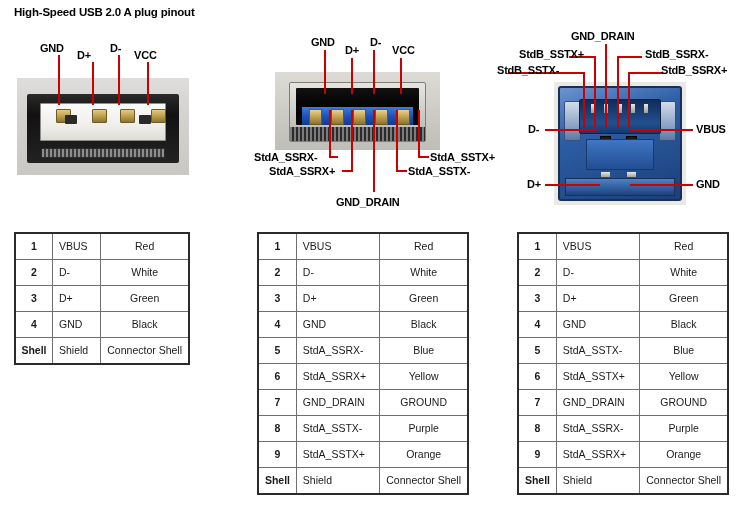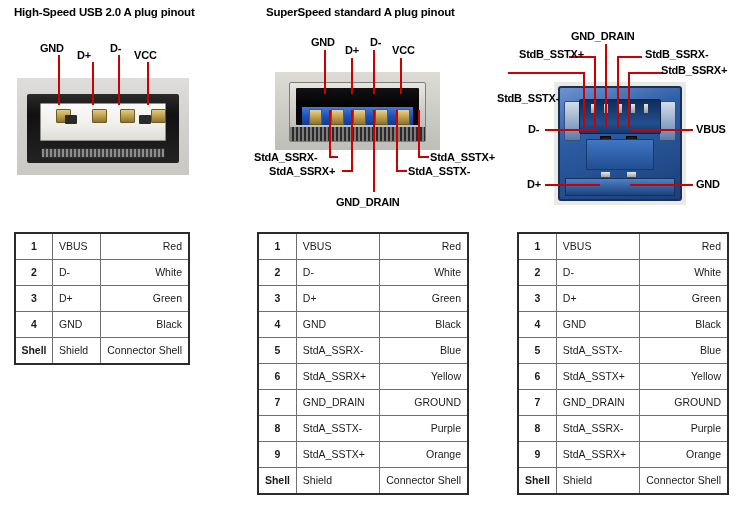--- a/index.html
+++ b/index.html
@@ -236,21 +236,21 @@
     height: 25px;
     line-height: 25px;
     white-space: nowrap;
   }
   .pin-table td.c-num {
     text-align: center;
     font-weight: bold;
     padding: 0 4px;
   }
   .pin-table td.c-sig { text-align: left; }
-  .pin-table td.c-col { text-align: right; }
+  .pin-table td.c-col { text-align: center; }
 
   
   #table-usb2 { left: 14px; top: 232px; width: 176px; }
   #table-usb2 td.c-num { width: 34px; }
   #table-usb2 td.c-sig { width: 48px; }
 
   #table-ssa { left: 257px; top: 232px; width: 212px; }
   #table-ssa td.c-num { width: 36px; }
   #table-ssa td.c-sig { width: 84px; }
 
@@ -312,21 +312,20 @@
         <td class="c-col">Black</td>
       </tr>
       <tr>
         <td class="c-num">Shell</td>
         <td class="c-sig">Shield</td>
         <td class="c-col">Connector Shell</td>
       </tr>
     </tbody>
   </table>
 
-  <div class="section-title" style="left:266px; top:6px;">SuperSpeed standard A plug pinout</div>
 
   <div class="photo ss-a-photo" style="left:275px; top:72px; width:165px; height:78px;">
     <div class="ssa-shell">
       <div class="ssa-cavity">
         <div class="ssa-bluebar"></div>
         <div class="ssa-pin" style="left:13px;"></div>
         <div class="ssa-pin" style="left:35px;"></div>
         <div class="ssa-pin" style="left:57px;"></div>
         <div class="ssa-pin" style="left:79px;"></div>
         <div class="ssa-pin" style="left:101px;"></div>
@@ -451,21 +450,21 @@
   <div class="lead-v" style="left:594px; top:56px; height:72px;"></div>
   <div class="lead-h" style="left:569px; top:56px; width:26px;"></div>
   <div class="pin-label" style="left:519px; top:48px;">StdB_SSTX+</div>
 
   <div class="lead-v" style="left:617px; top:56px; height:72px;"></div>
   <div class="lead-h" style="left:617px; top:56px; width:25px;"></div>
   <div class="pin-label" style="left:645px; top:48px;">StdB_SSRX-</div>
 
   <div class="lead-v" style="left:583px; top:72px; height:56px;"></div>
   <div class="lead-h" style="left:508px; top:72px; width:76px;"></div>
-  <div class="pin-label" style="left:497px; top:64px;margin-top:28px;">StdB_SSTX-</div>
+  <div class="pin-label" style="left:497px; top:64px;">StdB_SSTX-</div>
 
   <div class="lead-v" style="left:628px; top:72px; height:56px;"></div>
   <div class="lead-h" style="left:628px; top:72px; width:35px;"></div>
   <div class="pin-label" style="left:661px; top:64px;">StdB_SSRX+</div>
 
   <div class="lead-h" style="left:545px; top:129px; width:52px;"></div>
   <div class="pin-label" style="left:528px; top:123px;">D-</div>
 
   <div class="lead-h" style="left:630px; top:129px; width:63px;"></div>
   <div class="pin-label" style="left:696px; top:123px;">VBUS</div>

